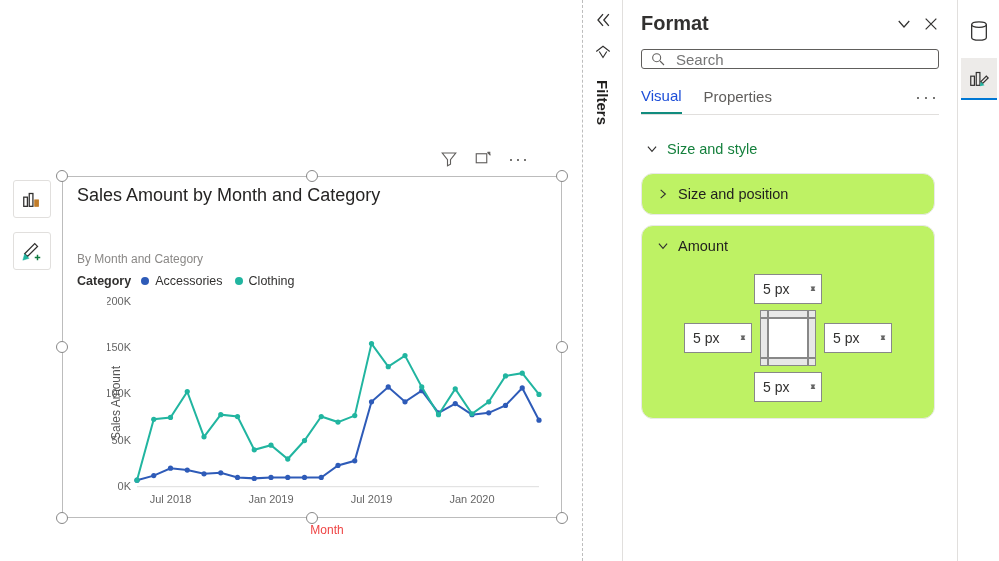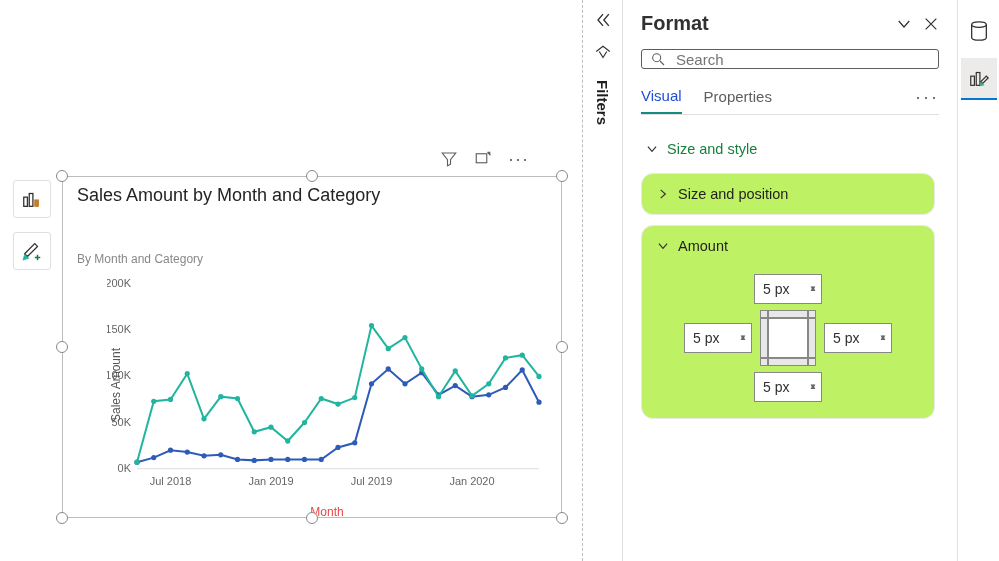--- a/index.html
+++ b/index.html
@@ -240,20 +240,27 @@
       <rect x="3" y="5" width="14" height="12" fill="none" stroke="#605e5c" stroke-width="1.5"></rect>
       <path d="M19 3 h3 v3 M19 3 l4 4" fill="none" stroke="#605e5c" stroke-width="1.5" transform="translate(-1,0)"></path>
     </svg>
     <span class="more">···</span>
   </div>
 
   <div class="chart-frame">
     <div class="chart-inner">
       <div class="chart-title">Sales Amount by Month and Category</div>
       <div class="chart-subtitle">By Month and Category</div>
+      <div class="legend">
+        <span class="legend-label">Category</span>
+        <span class="legend-dot" style="background:#2e5bb8"></span>
+        <span>Accessories</span>
+        <span class="legend-dot" style="background:#21b5a0;margin-left:6px"></span>
+        <span>Clothing</span>
+      </div>
       <div class="plot">
         <div class="y-axis-label">Sales Amount</div>
         <div class="x-axis-label">Month</div>
         <svg id="chart-svg" viewBox="0 0 440 210" preserveAspectRatio="none">
             <text x="24" y="191" text-anchor="end" class="tick">0K</text>
             <text x="24" y="145.5" text-anchor="end" class="tick">50K</text>
             <text x="24" y="100" text-anchor="end" class="tick">100K</text>
             <text x="24" y="54.5" text-anchor="end" class="tick">150K</text>
             <text x="24" y="9" text-anchor="end" class="tick">200K</text>
             <line x1="30" y1="188" x2="432" y2="188" class="gridline"></line>

